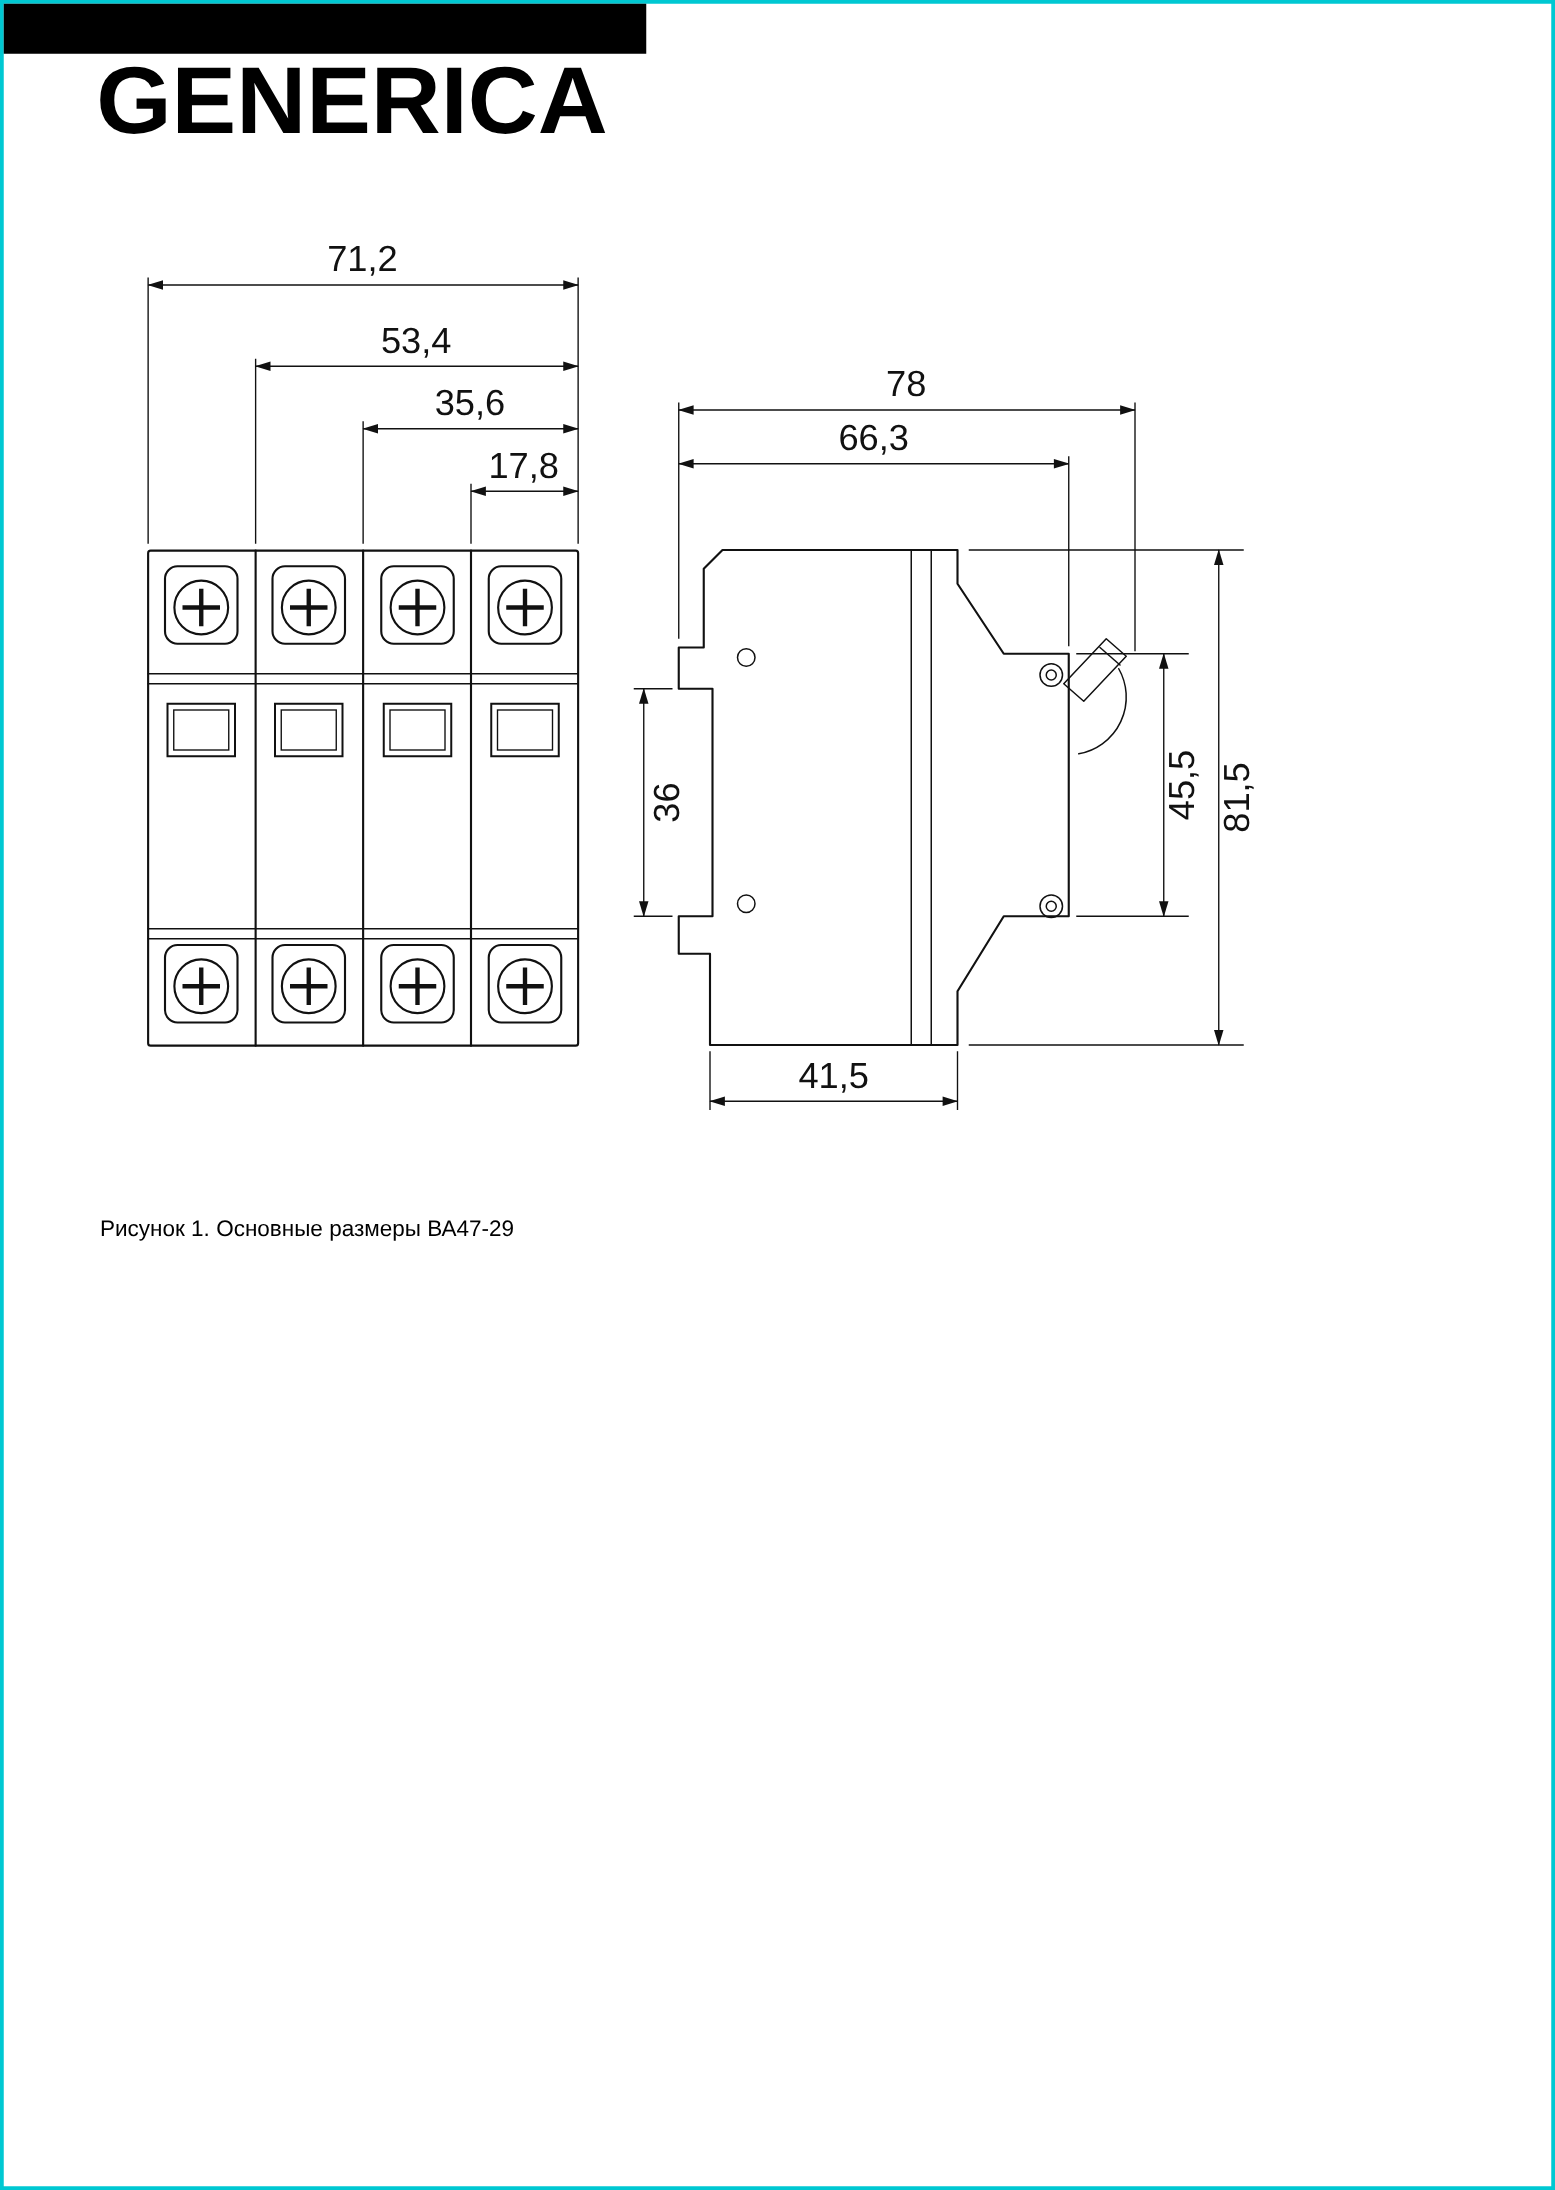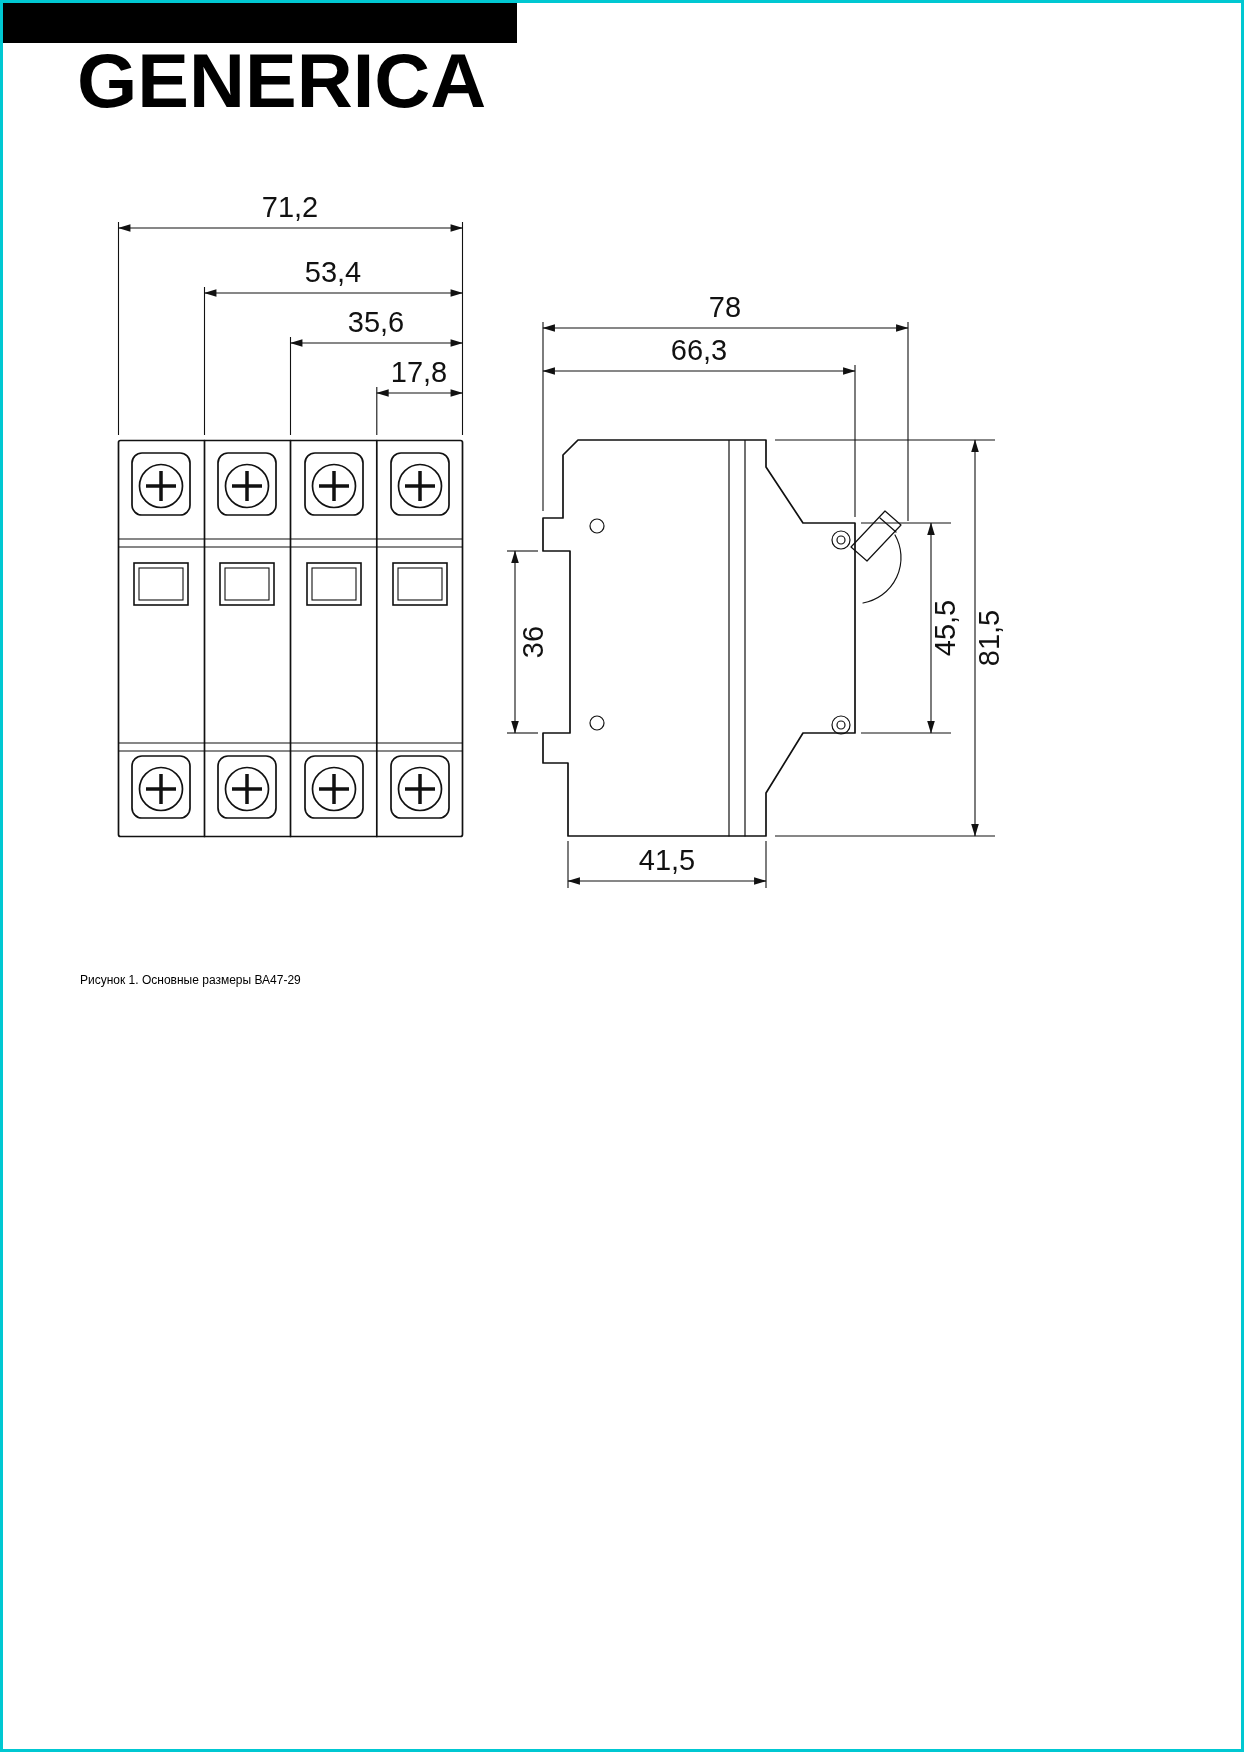--- a/index.html
+++ b/index.html
@@ -7,21 +7,21 @@
     position:relative;width:1244px;height:1752px;box-sizing:border-box;
     background:var(--bg,#ffffff);border:3px solid var(--border,#00c8d2);
     font-family:"Liberation Sans",sans-serif;overflow:hidden;
   }
   .logo-bar{position:absolute;left:-3px;top:-3px;width:517px;height:43px;background:var(--logo_bg,#000);}
   .logo-text{
     position:absolute;left:74px;top:40px;line-height:1;
     font-weight:bold;font-size:76px;letter-spacing:0px;color:var(--text,#000);
     transform:scaleX(1.02);transform-origin:left top;
   }
-  .caption{position:absolute;left:77px;top:970px;font-size:12px;color:var(--text,#000);}
+  .caption{position:absolute;left:77px;top:970px;font-size:18px;color:var(--text,#000);}
   svg.drawing{position:absolute;left:0;top:0;}
   .part{fill:none;stroke:var(--line,#111);stroke-width:1.7;stroke-linejoin:round;stroke-linecap:round;}
   .thin{stroke-width:1.2;}
   .dim{fill:none;stroke:var(--line,#111);stroke-width:1.1;}
   .dimtext{fill:var(--line,#111);stroke:none;font-size:29px;font-family:"Liberation Sans",sans-serif;}
 </style>
 </head>
 <body>
 
 <div class="page">

